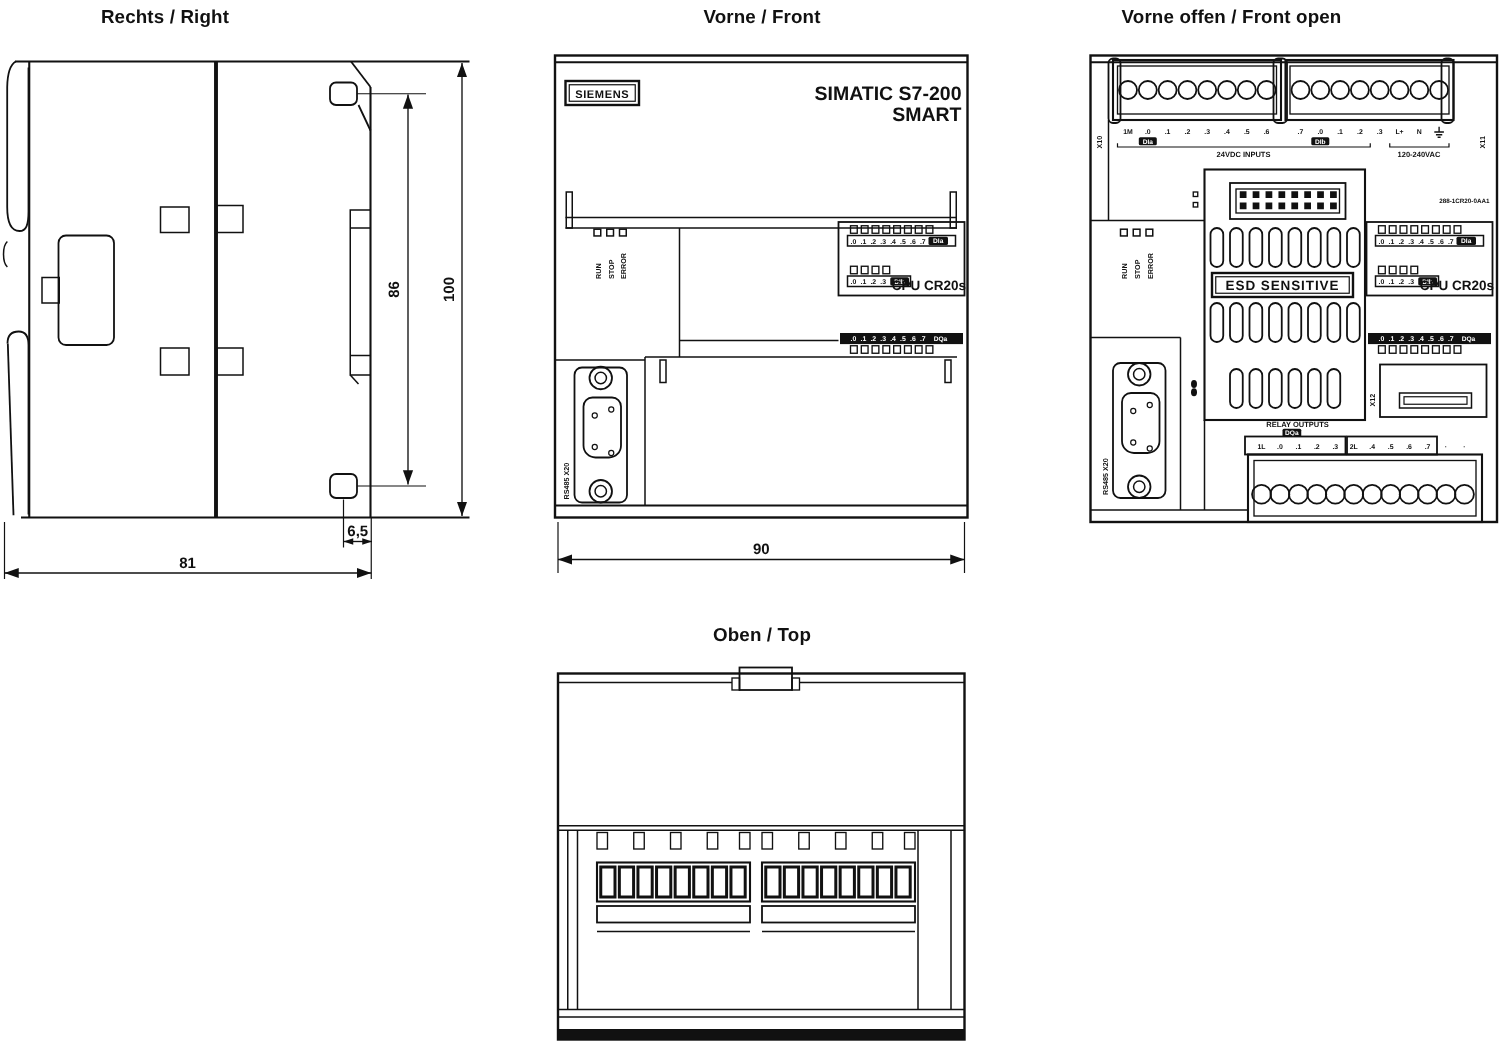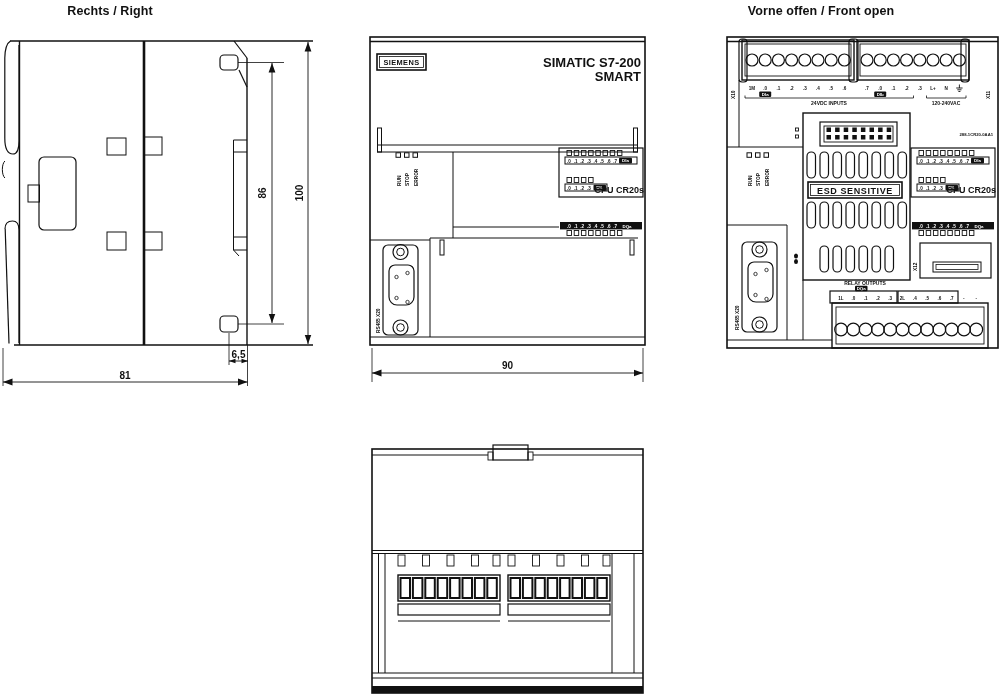--- a/index.html
+++ b/index.html
@@ -23,21 +23,23 @@
   .t-esd{font-size:9px;font-weight:bold;text-anchor:middle;letter-spacing:.6px;}
   .t-ord{font-size:4.2px;font-weight:bold;text-anchor:end;}
   .wdig{fill:#fff;}
 </style>
 </head>
 <body>
 
 <div id="canvas">
 
   <div class="vtitle" style="left:0;top:4px;width:220px;">Rechts / Right</div>
+  <div class="vtitle" style="left:363px;top:4px;width:290px;">Vorne / Front</div>
   <div class="vtitle" style="left:685px;top:4px;width:272px;text-align:center;">Vorne offen / Front open</div>
+  <div class="vtitle" style="left:362px;top:416px;width:292px;">Oben / Top</div>
 
   <svg style="left:0;top:30px;" width="320" height="362" viewBox="0 0 320 362">
     <defs>
       <marker id="arr" markerWidth="10" markerHeight="8" refX="9.5" refY="4" orient="auto-start-reverse" markerUnits="userSpaceOnUse">
         <path d="M0,0.6 L9.5,4 L0,7.4 Z" fill="#111"></path>
       </marker>
     </defs>
     <g>
       <path class="s sw14" d="M10,11 H313"></path>
       <path class="s sw14" d="M14,315 H313"></path>

